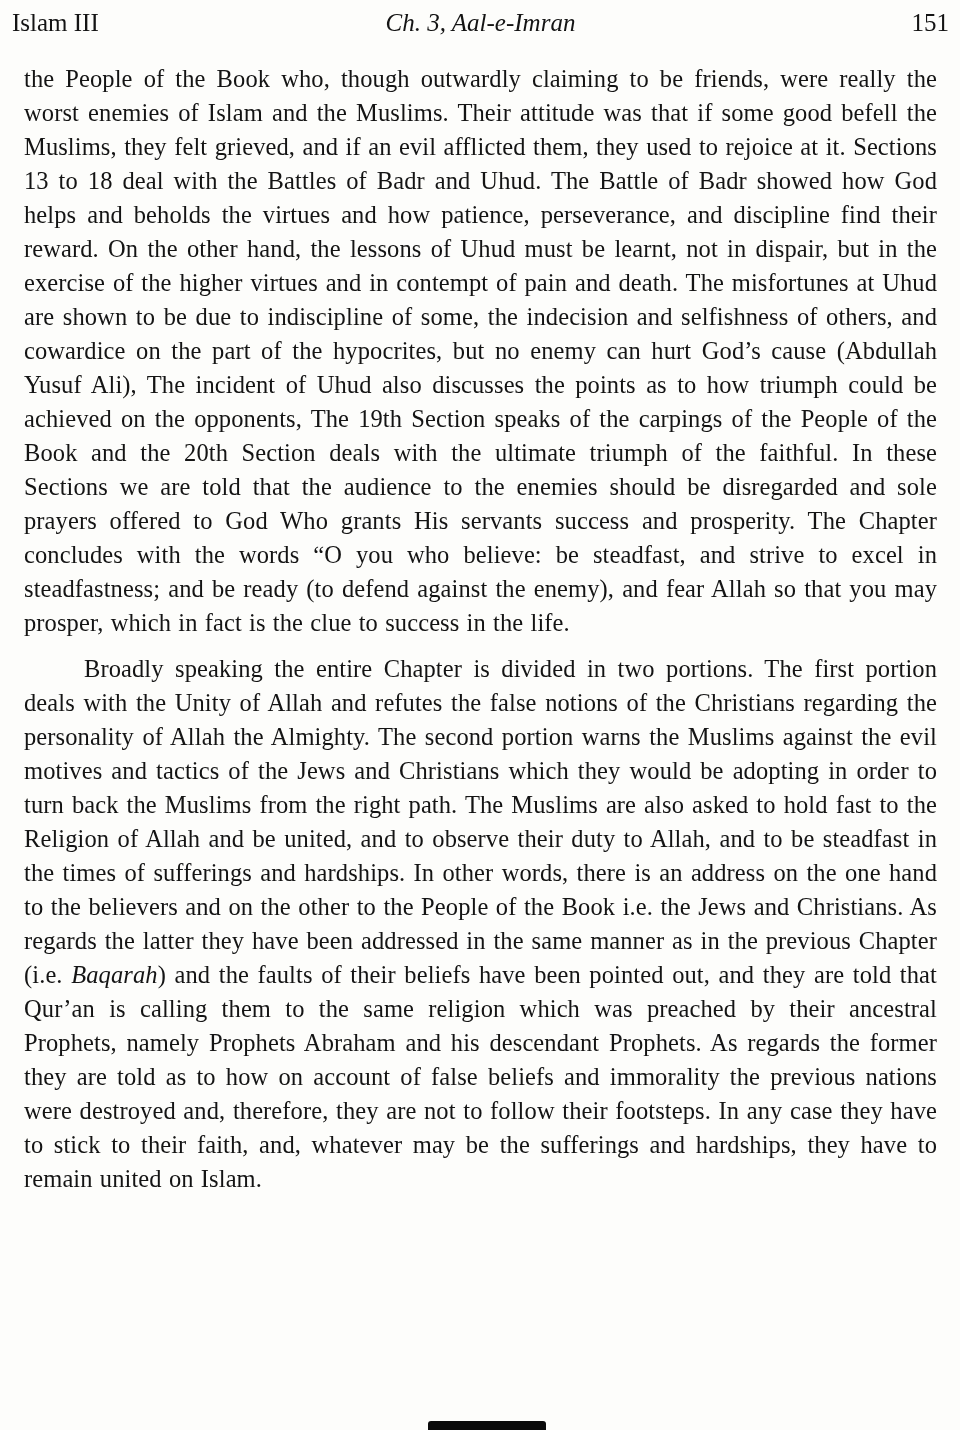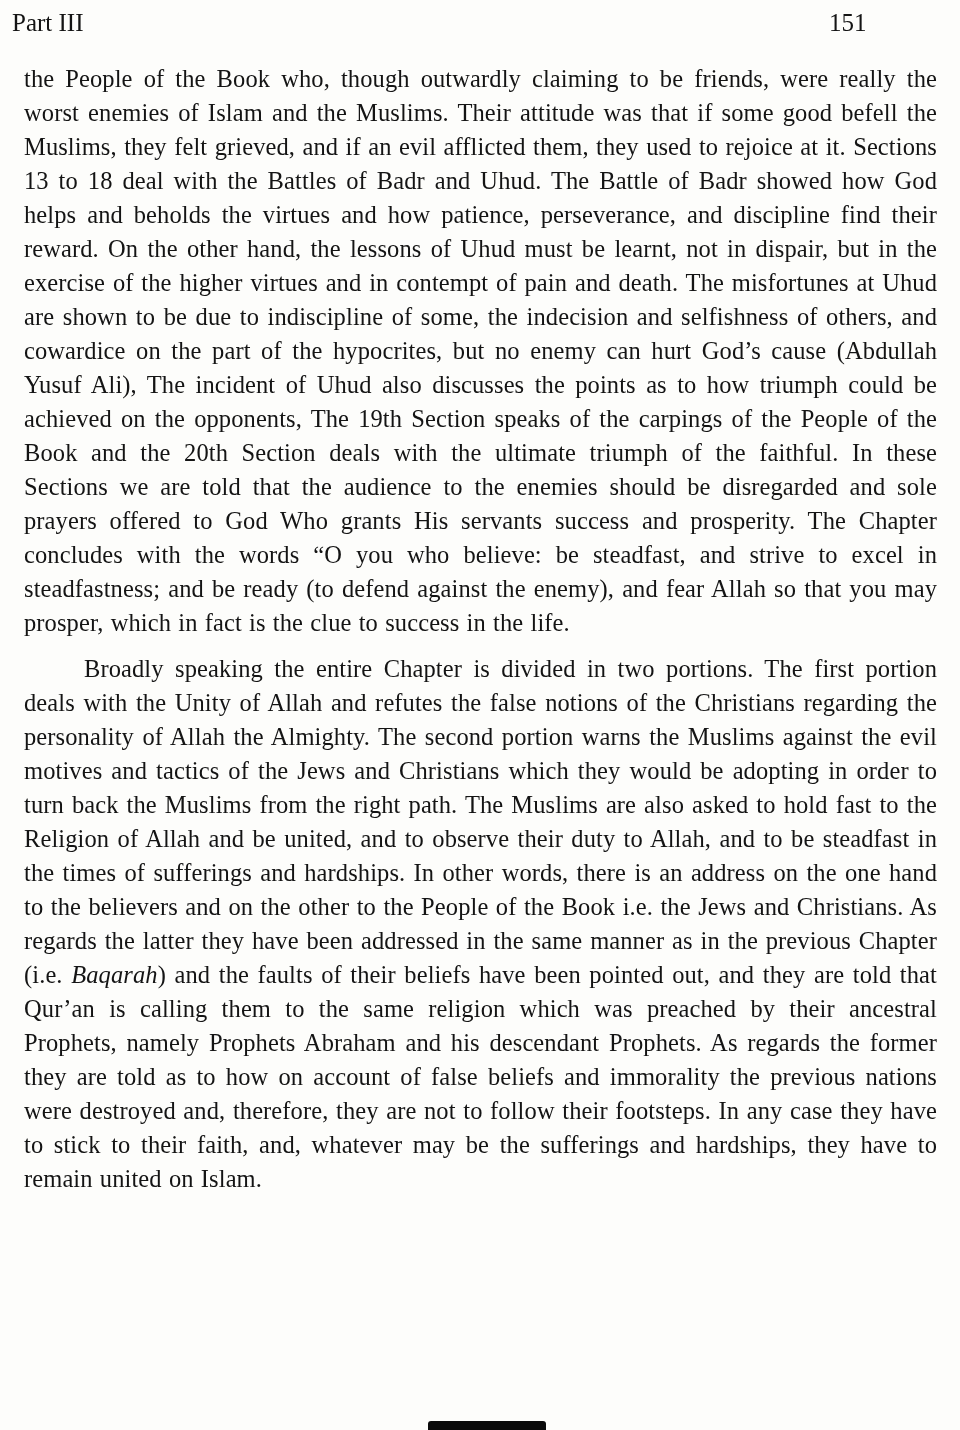--- a/index.html
+++ b/index.html
@@ -22,21 +22,21 @@
   .page-header {
     display: flex;
     justify-content: space-between;
     align-items: baseline;
     font-size: 25px;
     line-height: 30px;
     margin-bottom: 24px;
   }
   .hdr-left { min-width: 120px; text-align: left; }
   .hdr-center { flex: 1; text-align: center; font-style: italic; }
-  .hdr-right { min-width: 120px; text-align: left; }
+  .hdr-right { min-width: 120px; text-align: right; }
   .page-body {
     font-size: 24.5px;
     line-height: 34px;
     text-align: justify;
     letter-spacing: 0.1px;
     word-spacing: 1px;
   }
   .para {
     margin: 12px;
   }
@@ -55,21 +55,22 @@
     background: #0a0a0a;
     border-radius: 3px 3px 0 0;
   }
 </style>
 </head>
 <body>
 
 <div class="page">
 
   <header class="page-header">
-    <span class="hdr-left">Part III</span>
+    <span class="hdr-left">Islam III</span>
+    <span class="hdr-center">Ch. 3, Aal-e-Imran</span>
     <span class="hdr-right">151</span>
   </header>
 
   <main class="page-body">
     <p class="para"><span>the People of the Book who, though outwardly claiming to be friends, were really the worst enemies of Islam and the Muslims. Their attitude was that if some good befell the Muslims, they felt grieved, and if an evil afflicted them, they used to rejoice at it. Sections 13 to 18 deal with the Battles of Badr and Uhud. The Battle of Badr showed how God helps and beholds the virtues and how patience, perseverance, and discipline find their reward. On the other hand, the lessons of Uhud must be learnt, not in dispair, but in the exercise of the higher virtues and in contempt of pain and death. The misfortunes at Uhud are shown to be due to indiscipline of some, the indecision and selfishness of others, and cowardice on the part of the hypocrites, but no enemy can hurt God’s cause (Abdullah Yusuf Ali), The incident of Uhud also discusses the points as to how triumph could be achieved on the opponents, The 19th Section speaks of the carpings of the People of the Book and the 20th Section deals with the ultimate triumph of the faithful. In these Sections we are told that the audience to the enemies should be disregarded and sole prayers offered to God Who grants His servants success and prosperity. The Chapter concludes with the words “O you who believe: be steadfast, and strive to excel in steadfastness; and be ready (to defend against the enemy), and fear Allah so that you may prosper, which in fact is the clue to success in the life.</span></p>
     <p class="para indent"><span>Broadly speaking the entire Chapter is divided in two portions. The first portion deals with the Unity of Allah and refutes the false notions of the Christians regarding the personality of Allah the Almighty. The second portion warns the Muslims against the evil motives and tactics of the Jews and Christians which they would be adopting in order to turn back the Muslims from the right path. The Muslims are also asked to hold fast to the Religion of Allah and be united, and to observe their duty to Allah, and to be steadfast in the times of sufferings and hardships. In other words, there is an address on the one hand to the believers and on the other to the People of the Book i.e. the Jews and Christians. As regards the latter they have been addressed in the same manner as in the previous Chapter (i.e. </span><span class="italic">Baqarah</span><span>) and the faults of their beliefs have been pointed out, and they are told that Qur’an is calling them to the same religion which was preached by their ancestral Prophets, namely Prophets Abraham and his descendant Prophets. As regards the former they are told as to how on account of false beliefs and immorality the previous nations were destroyed and, therefore, they are not to follow their footsteps. In any case they have to stick to their faith, and, whatever may be the sufferings and hardships, they have to remain united on Islam.</span></p>
   </main>
 
   <div class="scan-artifact"></div>
 

